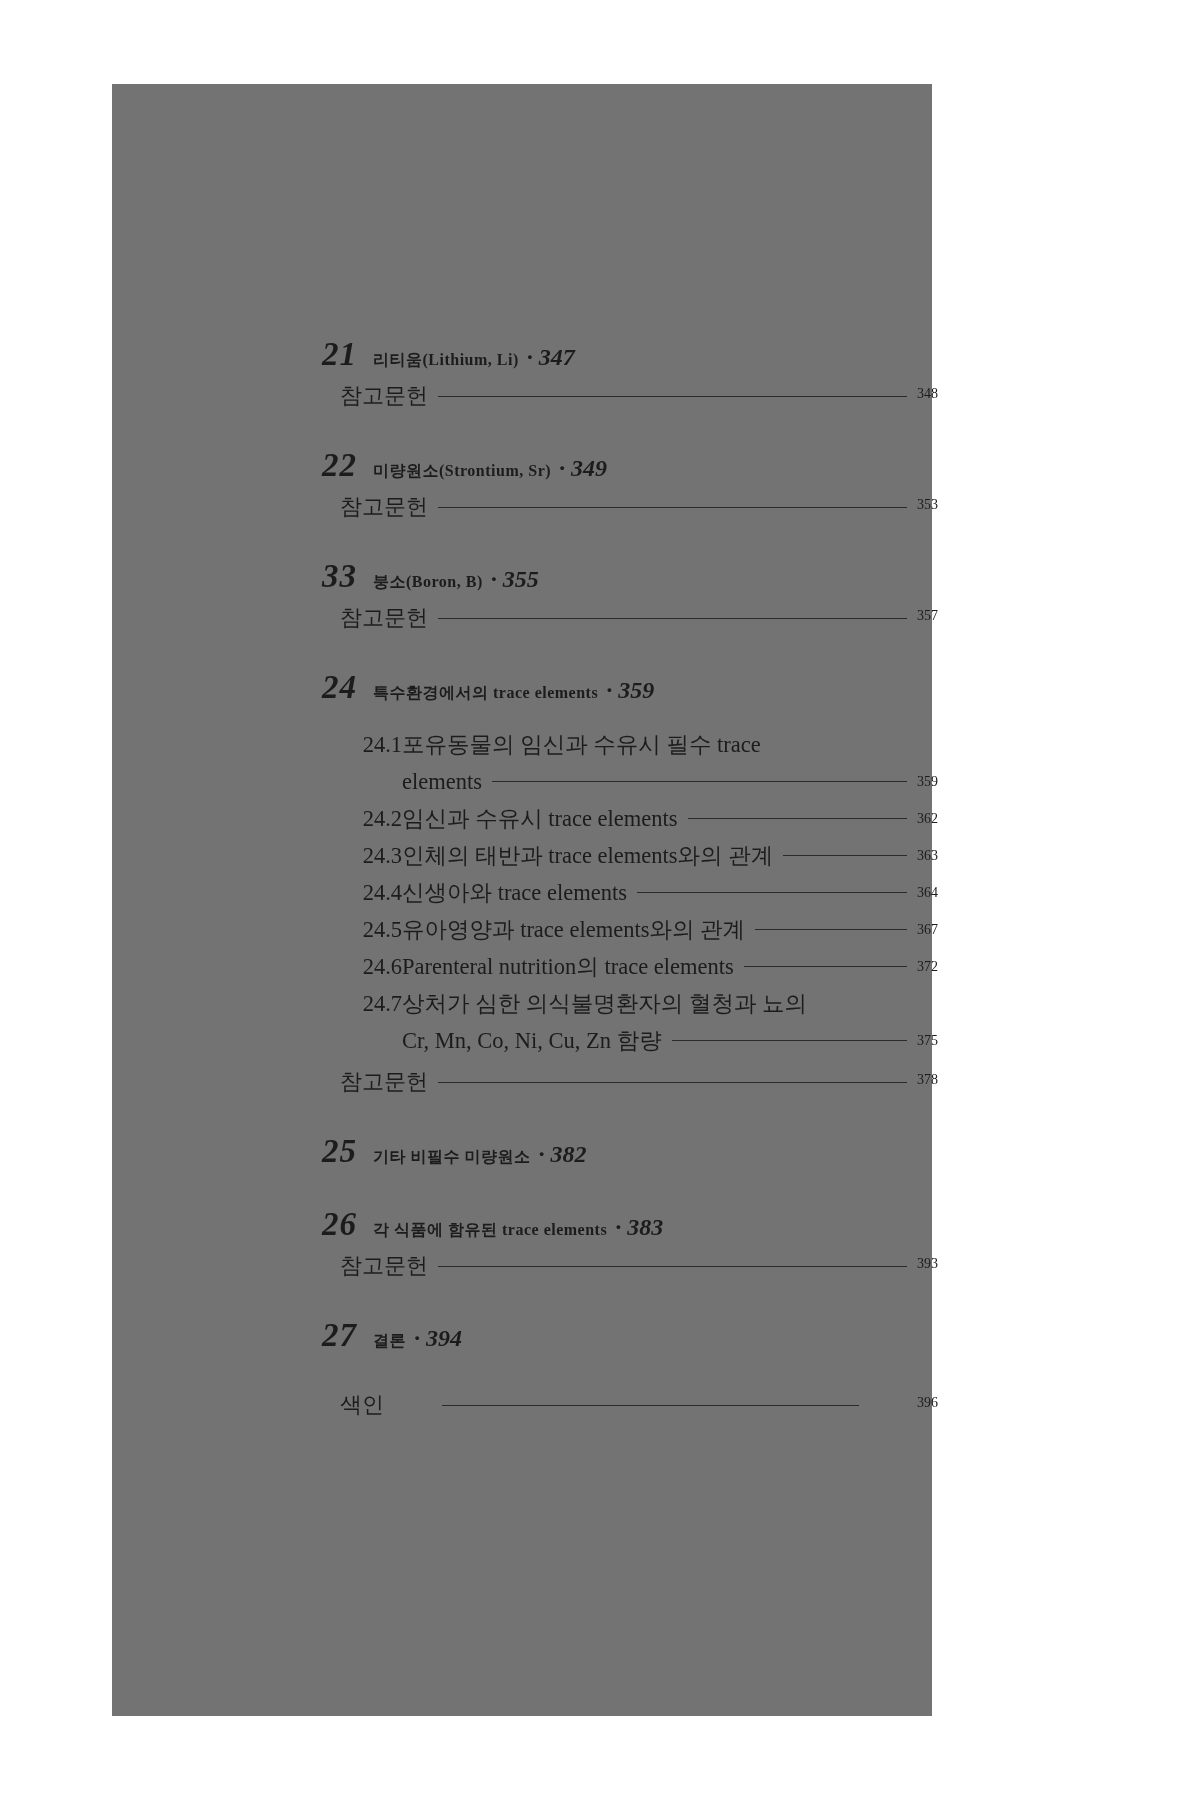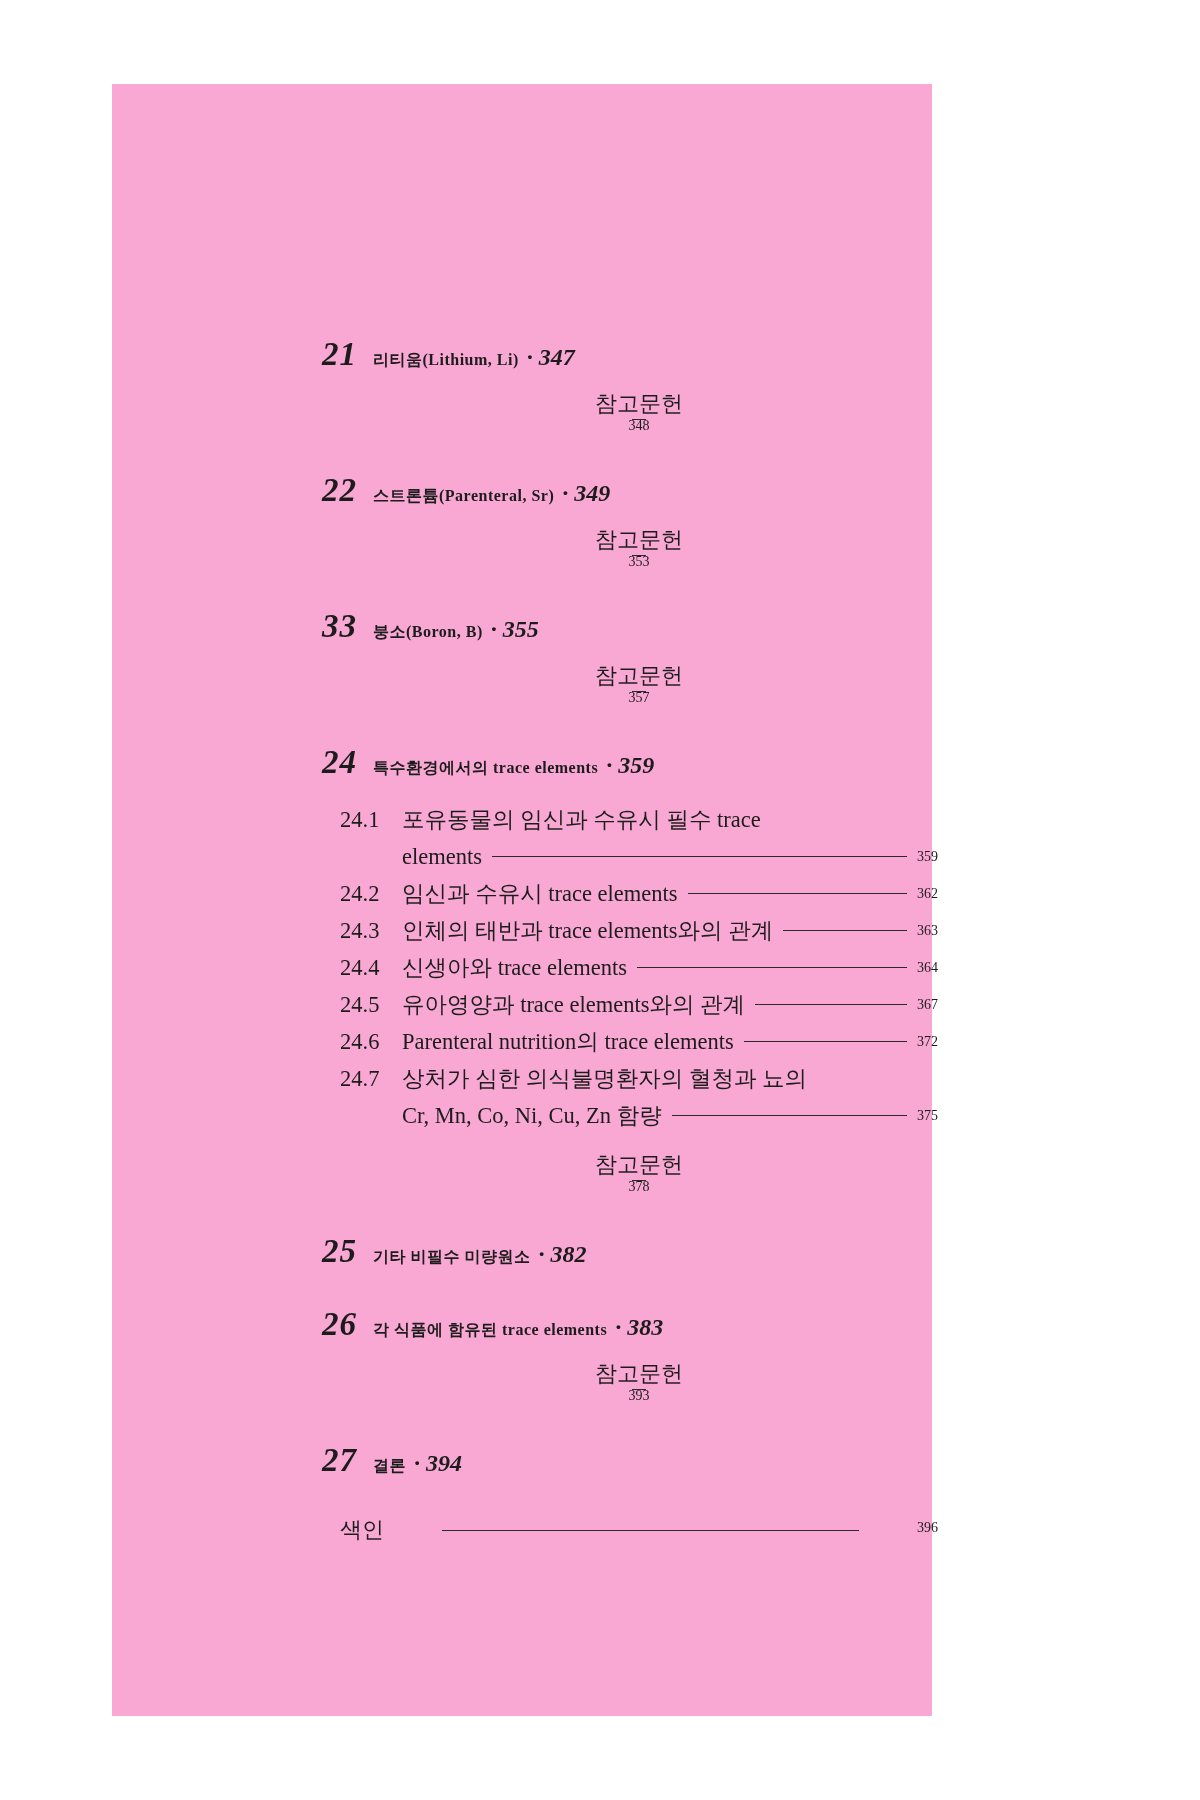--- a/index.html
+++ b/index.html
@@ -3,40 +3,41 @@
 <meta charset="utf-8">
 <style>
   html,body{margin:0;padding:0;}
   body{
     width:1200px;height:1800px;position:relative;background:#ffffff;
     font-family:"Liberation Serif","DejaVu Serif",serif;color:#1c1c1c;
     -webkit-font-smoothing:antialiased;
   }
   .scan-page{
     position:absolute;left:112px;top:84px;width:820px;height:1632px;
-    background:#f9a8d4;
+    background:#737373;
+    text-align:right;
   }
   .content{
     position:absolute;left:210px;top:252px;width:616px;
   }
   .chapter{margin-bottom:36px;}
   .ch-head{display:flex;align-items:baseline;white-space:nowrap;}
   .ch-num{
     font-size:33px;font-style:italic;font-weight:600;letter-spacing:1px;
     flex:none;
   }
   .ch-title{
     font-size:16px;font-weight:700;margin-left:16px;flex:none;letter-spacing:.5px;
   }
   .ch-page{
     font-size:24px;font-style:italic;font-weight:700;margin-left:8px;flex:none;
   }
   .ref-row{
-    display:flex;align-items:center;margin:16px 0 0 18px;
-    font-size:22px;white-space:nowrap;flex-direction:column;
+    display:flex;align-items:center;margin:8px 0 0 18px;
+    font-size:22px;white-space:nowrap;
   }
   .ref-label{flex:none;}
   .leader{
     flex:1;height:0;border-top:1.5px solid #2a2a2a;margin:0 10px;
     min-width:14px;
   }
   .ref-page{flex:none;font-size:14px;position:relative;top:-2px;}
   .sections{margin:20px 0 0 18px;}
   .sec-row{
     display:flex;align-items:center;font-size:22.5px;line-height:37px;
@@ -66,21 +67,21 @@
       <div class="ref-row">
         <span class="ref-label">참고문헌</span>
         <span class="leader"></span>
         <span class="ref-page">348</span>
       </div>
     </section>
 
     <section class="chapter">
       <div class="ch-head">
         <span class="ch-num">22</span>
-        <span class="ch-title">스트론튬(Parenteral, Sr)</span>
+        <span class="ch-title">미량원소(Strontium, Sr)</span>
         <span class="ch-page">· 349</span>
       </div>
       <div class="ref-row">
         <span class="ref-label">참고문헌</span>
         <span class="leader"></span>
         <span class="ref-page">353</span>
       </div>
     </section>
 
     <section class="chapter">

